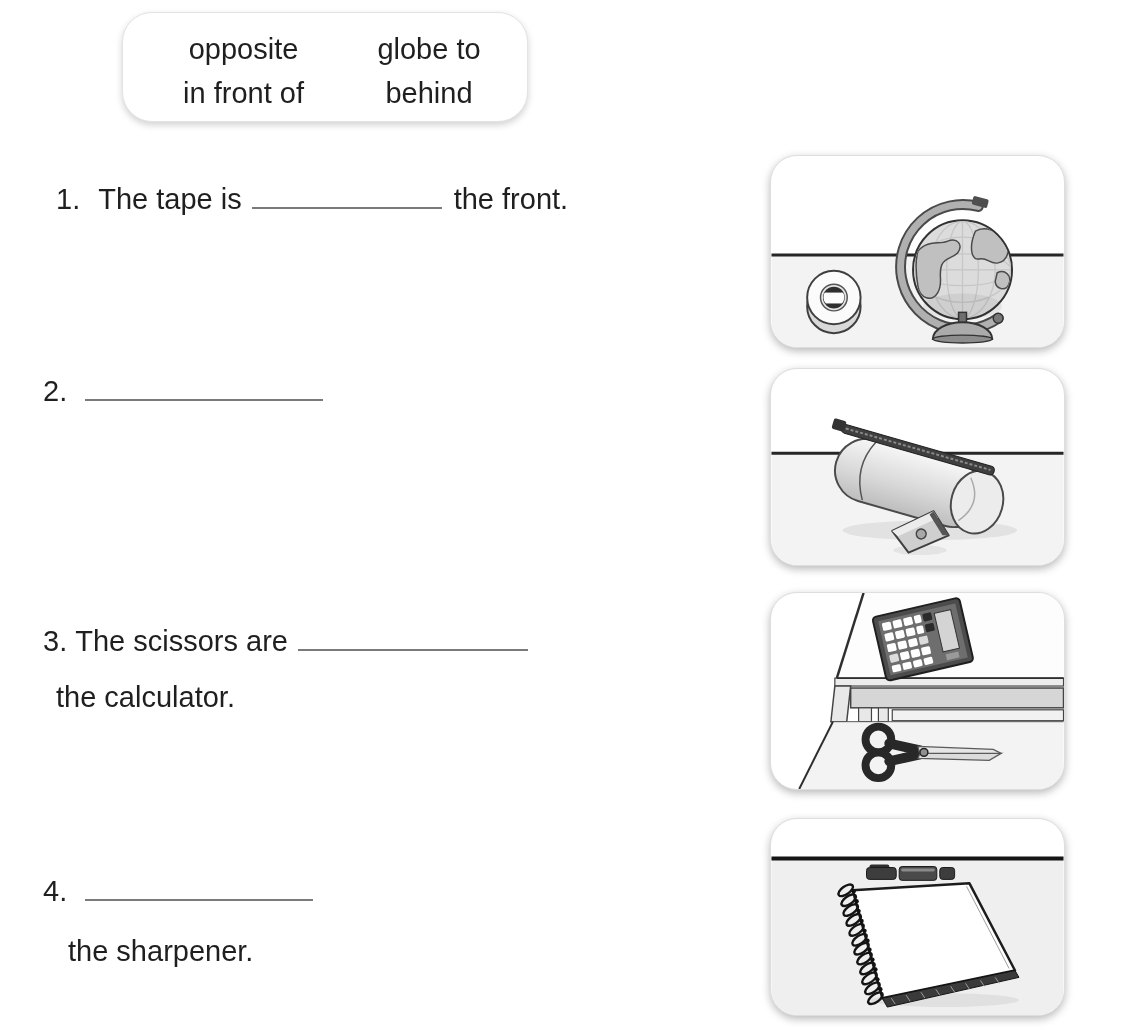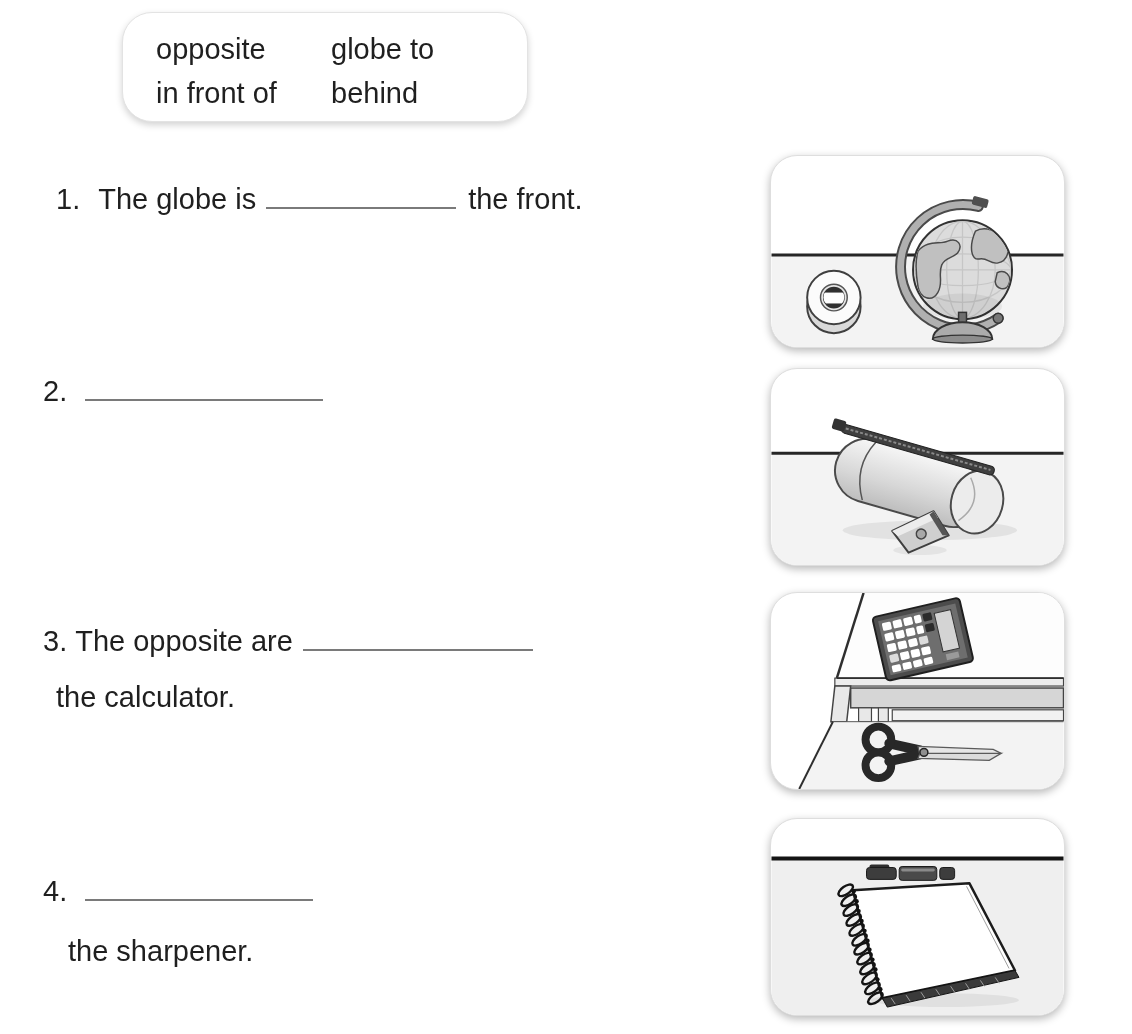--- a/index.html
+++ b/index.html
@@ -1,18 +1,18 @@
 <!DOCTYPE html>
 <html><head>
 <meta charset="utf-8">
 <style>
   html,body{margin:0;padding:0;background:#ffffff;}
   body{width:1132px;height:1034px;position:relative;overflow:hidden;
        font-family:"Liberation Sans","DejaVu Sans",sans-serif;color:#1f1f1f;}
-  .page{position:absolute;inset:0;background:#fff;}
+  .page{position:absolute;inset:0;background:#fff;text-align:center;}
 
   
   .wordbank{position:absolute;left:122px;top:12px;width:406px;height:110px;
     background:#fff;border:1px solid #e3e3e3;border-radius:30px;
     box-shadow:0 3px 7px rgba(0,0,0,.18);
     display:grid;grid-template-columns:175px auto;grid-auto-rows:44px;
     align-content:start;padding:14px 0 0 33px;box-sizing:border-box;
     font-size:29px;line-height:44px;}
   .wordbank span{white-space:nowrap;}
 
@@ -36,33 +36,33 @@
 
   <div class="wordbank">
     <span>opposite</span>
     <span>globe to</span>
     <span>in front of</span>
     <span>behind</span>
   </div>
 
   <div class="line" style="left:56px;top:178px">
     <span class="num" style="margin-right:18px">1.</span>
-    <span>The globe is</span>
+    <span>The tape is</span>
     <span class="blank" style="width:190px;margin:0 12px 0 10px"></span>
     <span>the front.</span>
   </div>
 
   <div class="line" style="left:43px;top:370px">
     <span class="num" style="margin-right:8px">2.</span>
     <span class="blank" style="width:238px;margin-left:10px"></span>
   </div>
 
   <div class="line" style="left:43px;top:620px">
     <span class="num" style="margin-right:8px">3.</span>
-    <span>The opposite are</span>
+    <span>The scissors are</span>
     <span class="blank" style="width:230px;margin-left:10px"></span>
   </div>
   <div class="line" style="left:56px;top:676px">
     <span>the calculator.</span>
   </div>
 
   <div class="line" style="left:43px;top:870px">
     <span class="num" style="margin-right:8px">4.</span>
     <span class="blank" style="width:228px;margin-left:10px"></span>
   </div>

